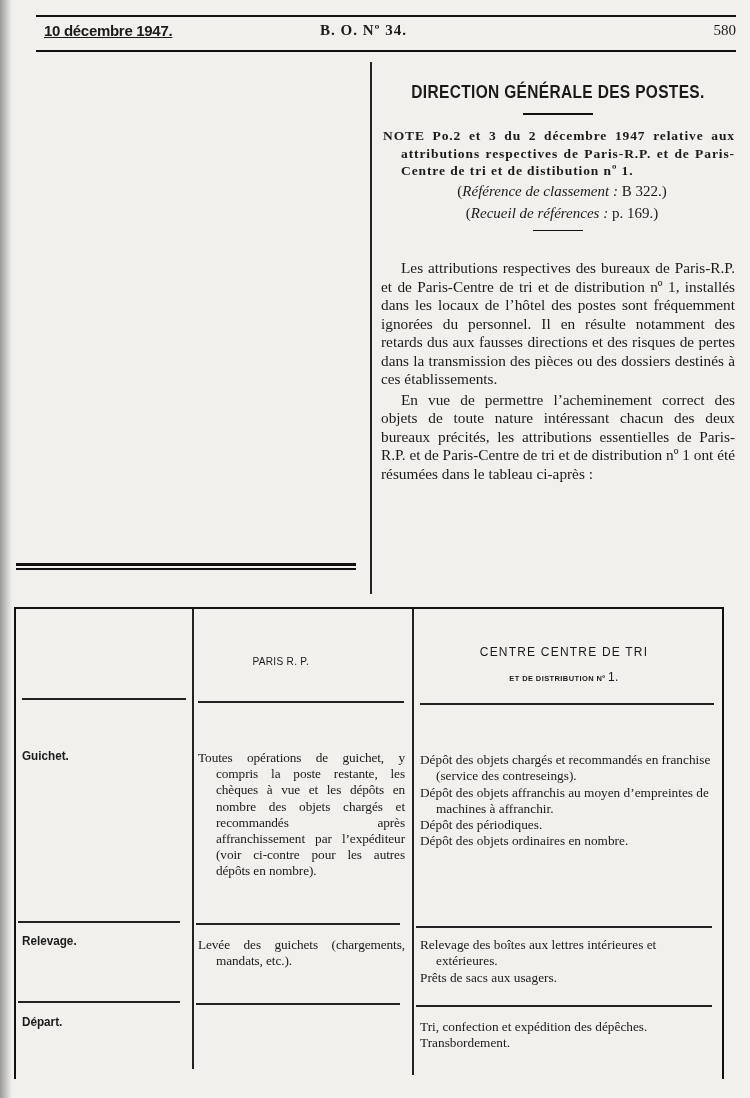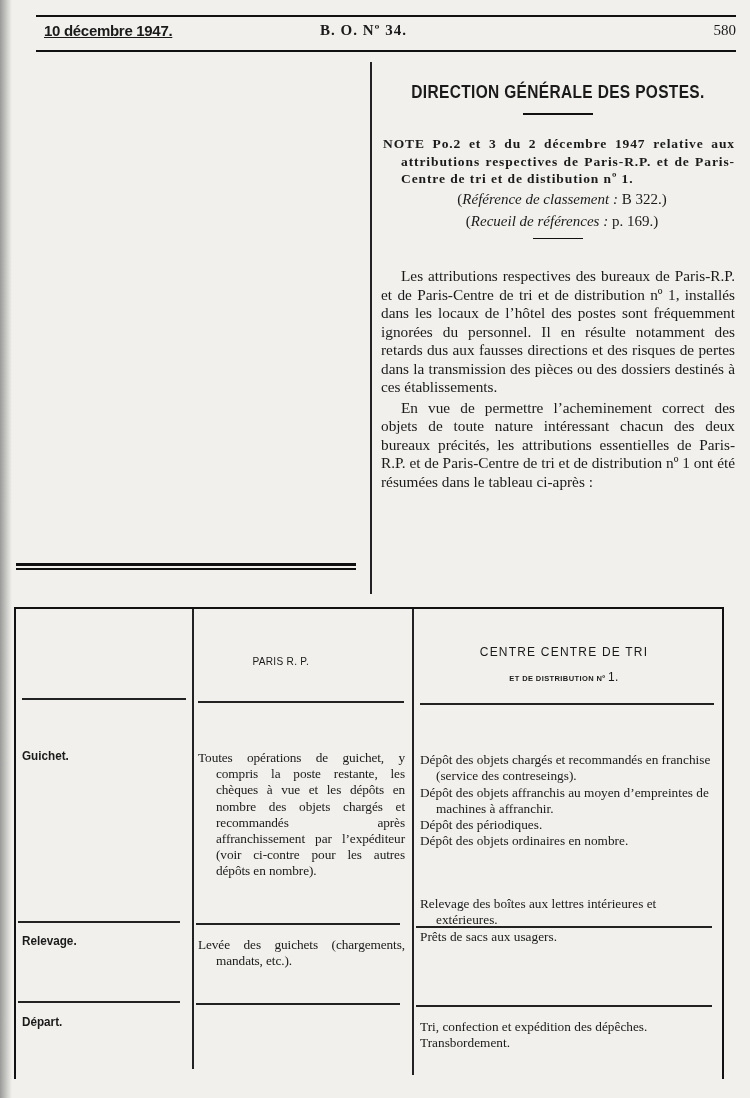--- a/index.html
+++ b/index.html
@@ -21,21 +21,21 @@
   .rh-page { position:absolute; right:0; top:0; font-family:"Liberation Serif", serif; }
 
   .column-right { position:absolute; left:381px; top:60px; width:354px; }
   .section-title {
     text-align:center; font-family:"Liberation Sans", sans-serif; font-weight:bold;
     font-size:18px; letter-spacing:0.4px; transform:scaleX(0.86); transform-origin:center;
     margin-top:22px; white-space:nowrap;
   }
   .short-rule { width:70px; height:2px; background:#111; margin:10px auto 0; }
   .note-head {
-    margin-top:20px; font-weight:bold; font-size:13.5px; line-height:17.5px;
+    margin-top:12px; font-weight:bold; font-size:13.5px; line-height:17.5px;
     letter-spacing:0.9px; text-align:justify; padding-left:18px; text-indent:-18px; margin-left:2px;
   }
   .ref-line { font-size:15px; line-height:22px; text-align:center; margin-left:8px; }
   .ref-line i { font-style:italic; }
   .short-rule2 { width:50px; height:1.5px; background:#111; margin:6px auto 0; }
   .para {
     font-size:15.3px; line-height:18.5px; text-align:justify; text-indent:20px; margin:0;
   }
   .para1 { margin-top:28px; }
   .para2 { margin-top:2px; }
@@ -134,21 +134,21 @@
   <div class="item">Dépôt des périodiques.</div>
   <div class="item">Dépôt des objets ordinaires en nombre.</div>
 </div>
 
 <div class="hline" style="left:18px; top:921px; width:162px;"></div>
 <div class="hline" style="left:196px; top:923px; width:204px;"></div>
 <div class="hline" style="left:416px; top:926px; width:296px;"></div>
 
 <div class="row-label" style="top:933px;">Relevage.</div>
 <div class="cell-rp" style="top:937px;">Levée des guichets (chargements, mandats, etc.).</div>
-<div class="cell-centre" style="top:896px;">
+<div class="cell-centre" style="top:937px;">
   <div class="item">Relevage des boîtes aux lettres intérieures et extérieures.</div>
   <div class="item">Prêts de sacs aux usagers.</div>
 </div>
 
 <div class="hline" style="left:18px; top:1001px; width:162px;"></div>
 <div class="hline" style="left:196px; top:1003px; width:204px;"></div>
 <div class="hline" style="left:416px; top:1005px; width:296px;"></div>
 
 <div class="row-label" style="top:1014px;">Départ.</div>
 <div class="cell-rp" style="top:1018px;"></div>

